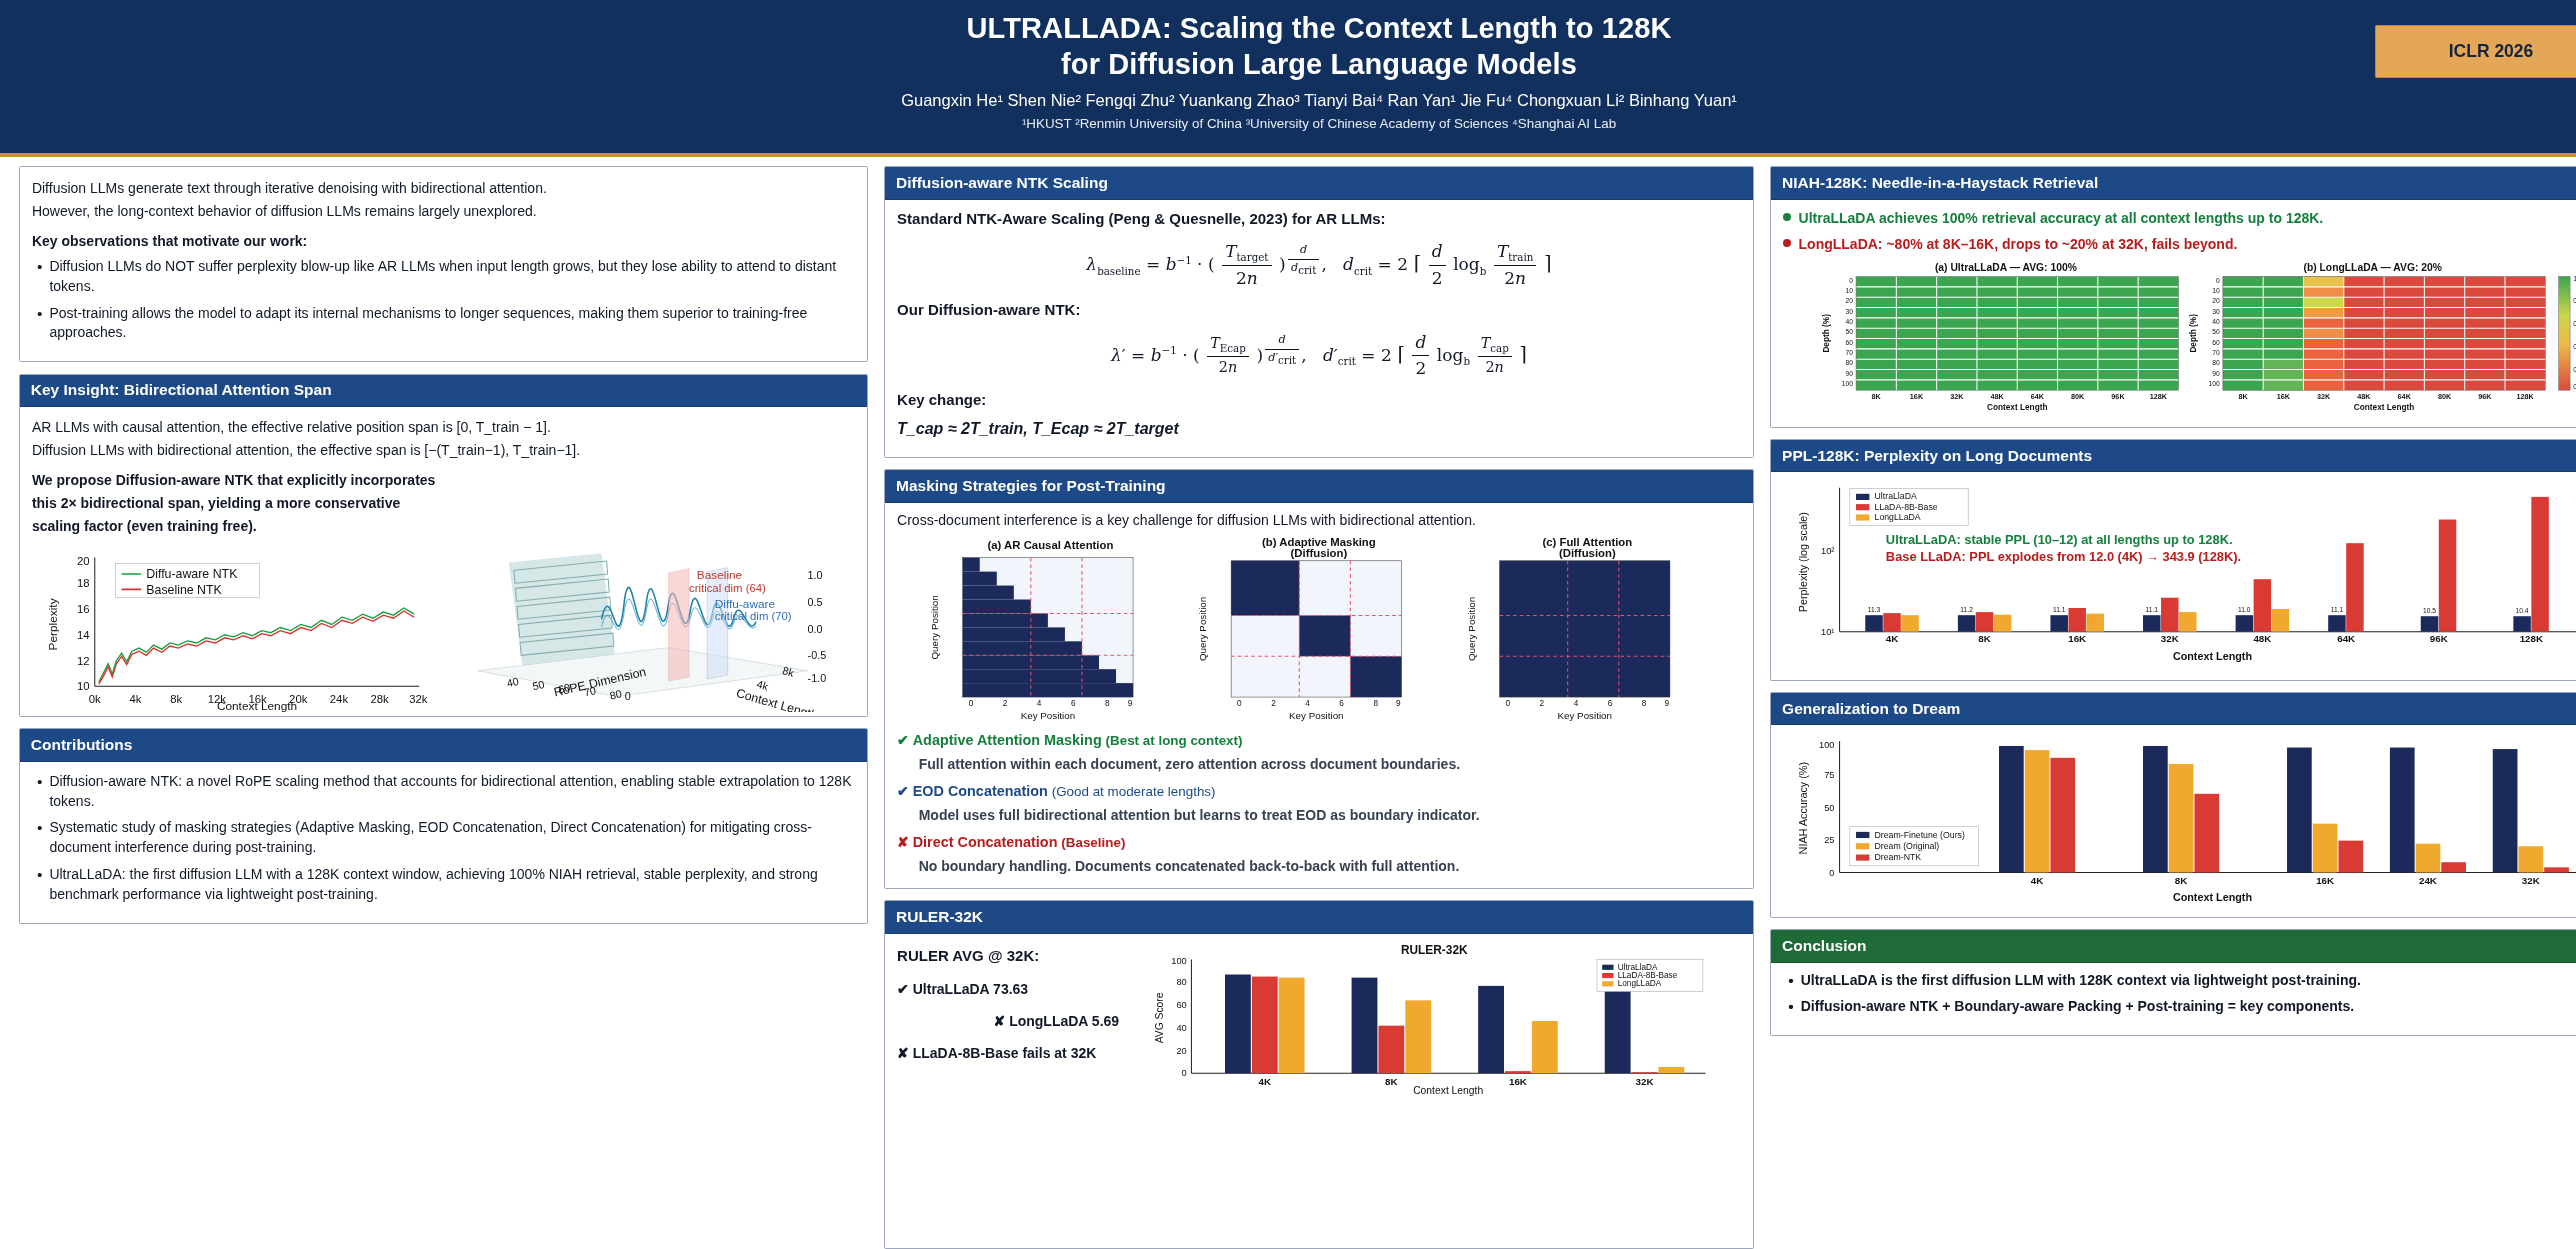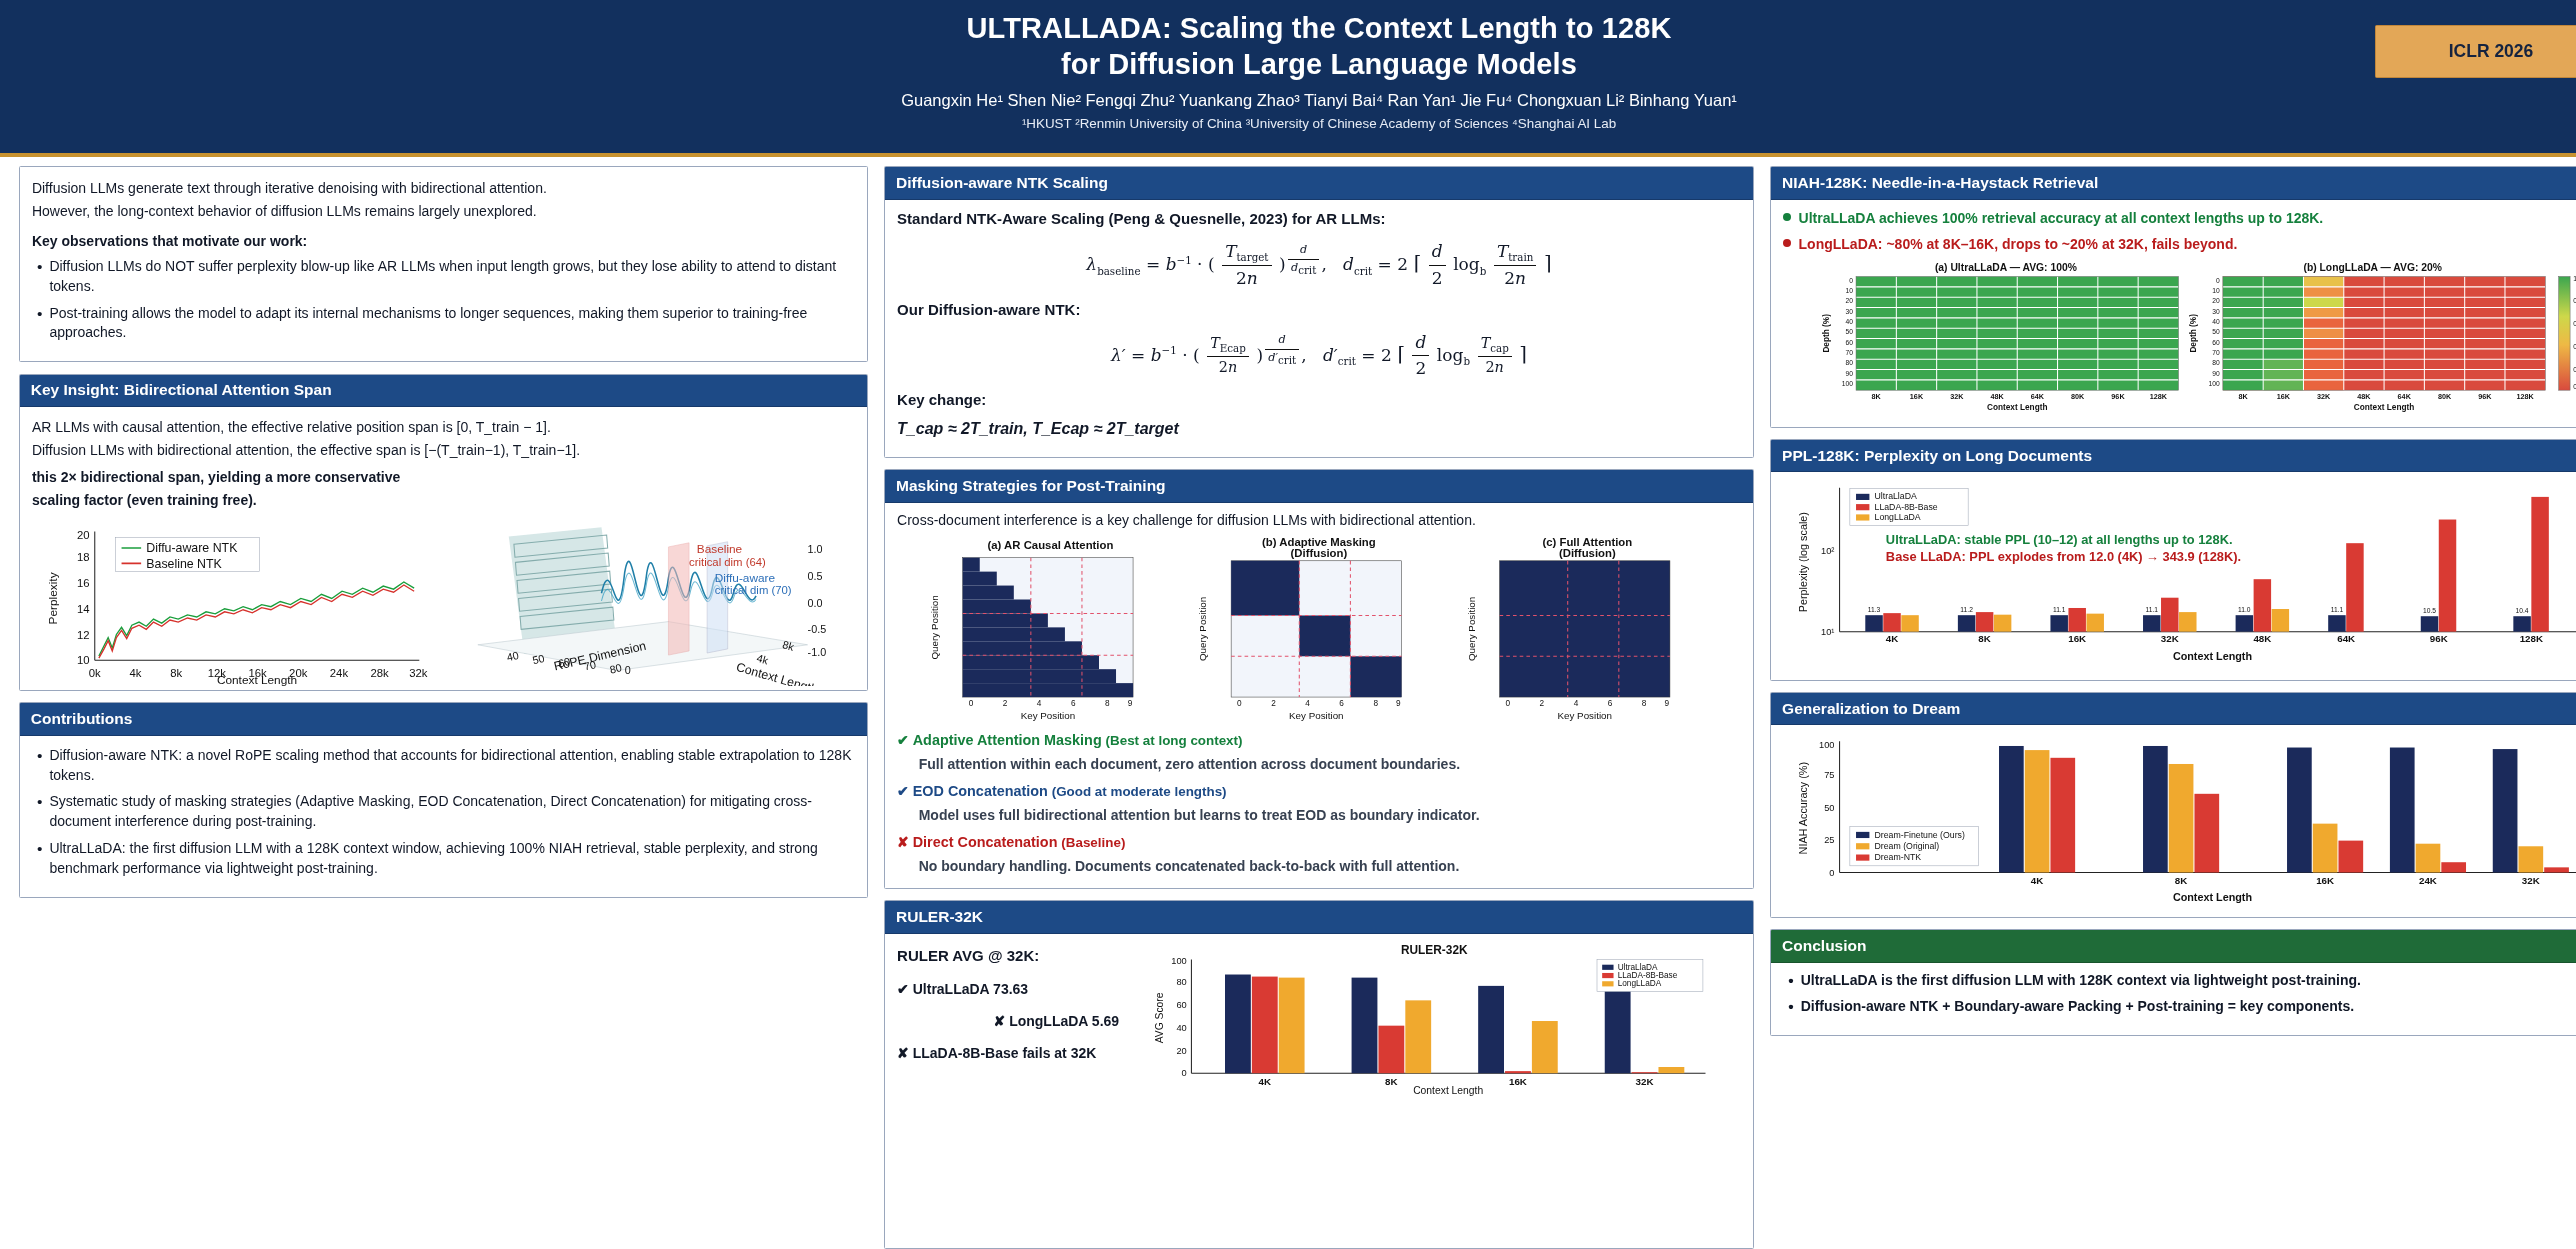--- a/index.html
+++ b/index.html
@@ -142,20 +142,21 @@
           <li>Post-training allows the model to adapt its internal mechanisms to longer sequences, making them superior to training-free approaches.</li>
         </ul>
       </div>
     </div>
 
     <div class="panel">
       <div class="panel-title">Key Insight: Bidirectional Attention Span</div>
       <div class="panel-body" style="padding-bottom:4.1px;">
         <p class="p tight">AR LLMs with causal attention, the effective relative position span is [0, T_train − 1].</p>
         <p class="p">Diffusion LLMs with bidirectional attention, the effective span is [−(T_train−1), T_train−1].</p>
+        <p class="p bold tight" style="margin-top:8.2px">We propose Diffusion-aware NTK that explicitly incorporates</p>
         <p class="p bold tight">this 2× bidirectional span, yielding a more conservative</p>
         <p class="p bold">scaling factor (even training free).</p>
 
         <div style="display:flex; gap:5.2px; margin-top:3.1px;">
 
           <svg class="fig" width="397" height="170" viewBox="0 0 770 330" style="font-size:27px">
             <rect x="0" y="0" width="770" height="330" fill="#ffffff"></rect>
 
             <line x1="110" y1="280" x2="740" y2="280" stroke="#222" stroke-width="2"></line>
             <line x1="110" y1="30" x2="110" y2="280" stroke="#222" stroke-width="2"></line>
@@ -386,21 +387,21 @@
           <div style="margin-bottom:2.1px;">
             <span class="ok">✔</span>
             <span class="ok" style="font-size:14.4px;">Adaptive Attention Masking</span>
             <span class="ok" style="font-size:13.4px;">(Best at long context)</span>
           </div>
           <div class="ind muted" style="margin-bottom:6.2px;">Full attention within each document, zero attention across document boundaries.</div>
 
           <div style="margin-bottom:2.1px;">
             <span style="color:#1d4a86;font-weight:bold;">✔</span>
             <span style="color:#1d4a86;font-weight:bold;font-size:14.4px;">EOD Concatenation</span>
-            <span style="color:#1d4a86;font-weight:bold;font-size:13.4px;">(Good at moderate lengths)</span>
+            <span style="color:#1d4a86;font-weight:normal;font-size:13.4px;">(Good at moderate lengths)</span>
           </div>
           <div class="ind muted" style="margin-bottom:6.2px;">Model uses full bidirectional attention but learns to treat EOD as boundary indicator.</div>
 
           <div style="margin-bottom:2.1px;">
             <span class="bad">✘</span>
             <span class="bad" style="font-size:14.4px;">Direct Concatenation</span>
             <span class="bad" style="font-size:13.4px;">(Baseline)</span>
           </div>
           <div class="ind muted">No boundary handling. Documents concatenated back-to-back with full attention.</div>
         </div>

